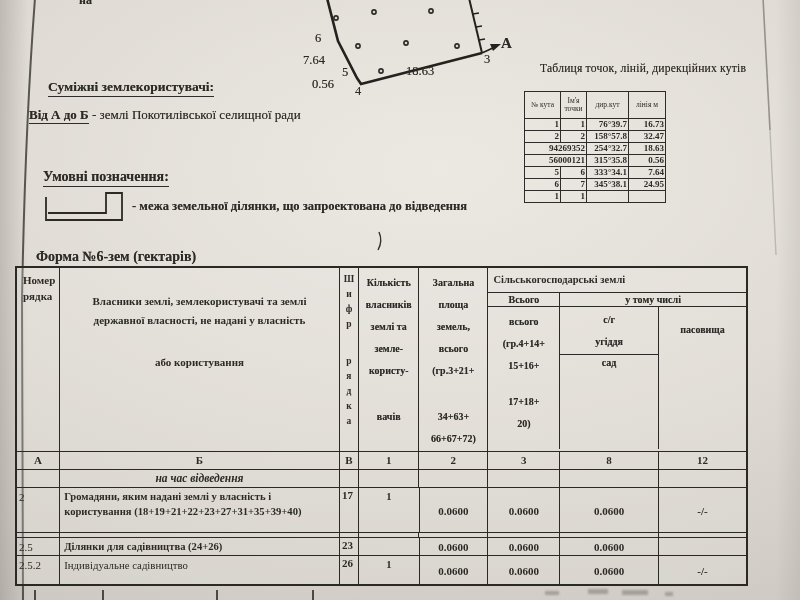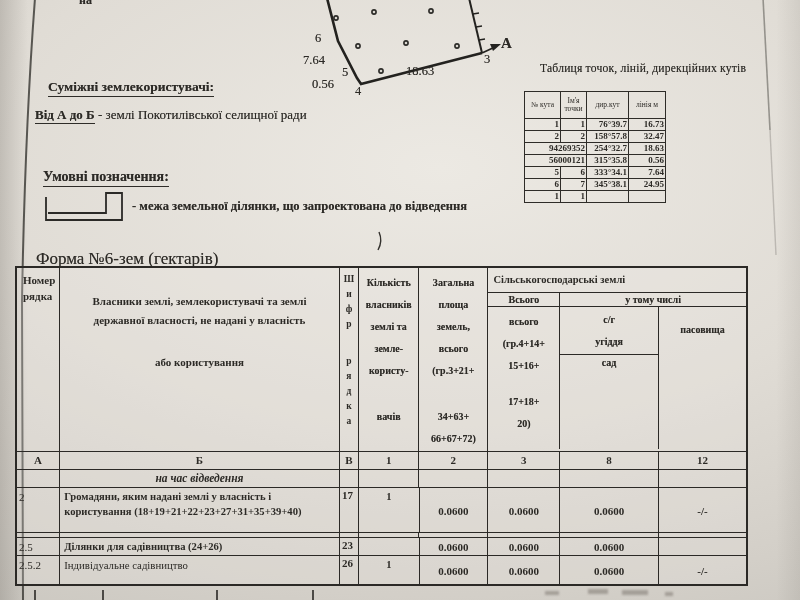--- a/index.html
+++ b/index.html
@@ -124,21 +124,21 @@
   <span class="t" style="left:315px;top:31px;font-size:12.5px;">6</span>
   <span class="t" style="left:303px;top:53px;font-size:12.5px;">7.64</span>
   <span class="t" style="left:342px;top:65px;font-size:12.5px;">5</span>
   <span class="t" style="left:312px;top:77px;font-size:12.5px;">0.56</span>
   <span class="t" style="left:355px;top:84px;font-size:12.5px;">4</span>
   <span class="t" style="left:406px;top:64px;font-size:12.5px;">18.63</span>
   <span class="t" style="left:484px;top:52px;font-size:12.5px;">3</span>
   <span class="t" style="left:501px;top:35px;font-size:15px;font-weight:bold;">А</span>
 
   <span class="t u" style="left:48px;top:79px;font-size:13.5px;font-weight:bold;">Суміжні землекористувачі:</span>
-  <div class="t" style="left:35px;top:107px;font-size:13px;">
+  <div class="t" style="left:29px;top:107px;font-size:13px;">
     <span class="u" style="font-weight:bold;">Від А до Б</span>
     <span>-  землі Покотилівської селищної ради</span>
   </div>
 
   <span class="t u" style="left:43px;top:169px;font-size:14px;font-weight:bold;">Умовні позначення:</span>
   <span class="t" style="left:132px;top:199px;font-size:12.6px;font-weight:bold;">- межа земельної ділянки, що запроектована до відведення</span>
 
   <span class="t" style="left:540px;top:62px;font-size:11.6px;letter-spacing:.2px;">Таблиця точок, ліній, дирекційних кутів</span>
   <table class="ptable">
     <colgroup>
@@ -191,21 +191,21 @@
     </tr>
     <tr>
       <td>1</td>
           <td>1</td>
       <td></td>
           <td></td>
     </tr>
   </tbody>
     </table>
 
-  <span class="t" style="left:36px;top:249px;font-size:17px;font-weight:normal;">Форма №6-зем (гектарів)</span>
+  <span class="t" style="left:36px;top:249px;font-size:14px;font-weight:bold;">Форма №6-зем (гектарів)</span>
 
   <div class="ftable">
 
     <div class="frow fhead">
       <div class="fc wA">
         <div class="cA-txt">Номер
 рядка</div>
       </div>
       <div class="fc wB cB-wrap">
         <div class="cB-main">Власники землі,  землекористувачі та землі

